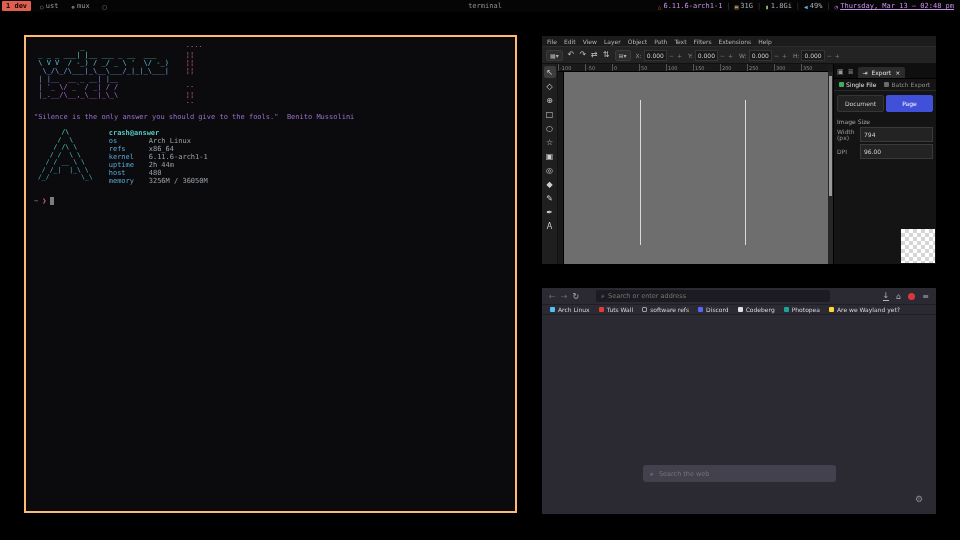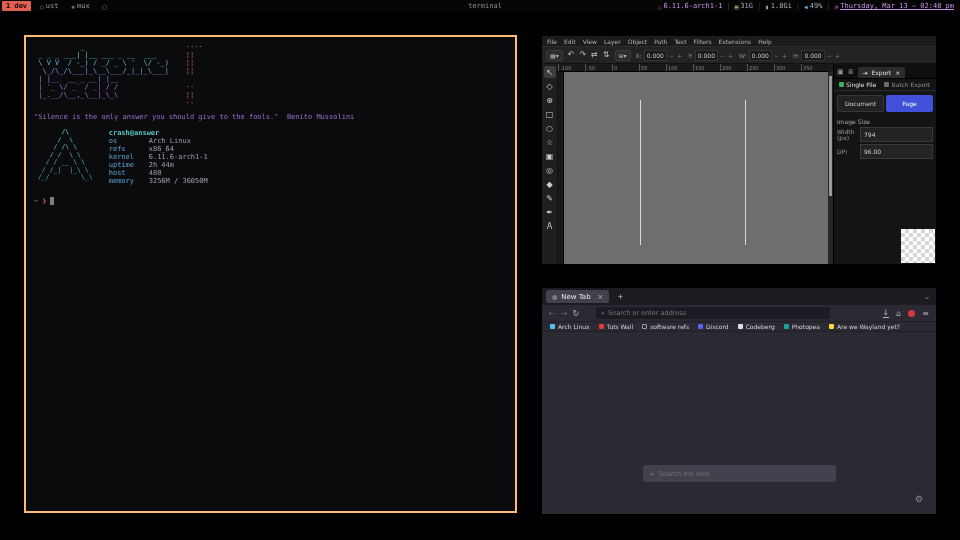--- a/index.html
+++ b/index.html
@@ -336,29 +336,20 @@
       </div>
       <div class="ep-row">
         <span class="rl2">DPI</span>
         <input value="96.00" style="">
       </div>
       <div id="checker"></div>
     </div>
   </div>
 
   <div id="browser" class="abs">
-    <div id="tabbar">
-      <div id="tab">
-        <span class="tab-ic">◍</span>
-        <span>New Tab</span>
-        <span id="tab-close">×</span>
-      </div>
-      <span id="newtab-btn">+</span>
-      <span id="tab-chevron">⌄</span>
-    </div>
     <div id="navbar">
       <span class="nav-ic dim">←</span>
       <span class="nav-ic dim">→</span>
       <span class="nav-ic">↻</span>
       <div id="urlbar">
         <span class="mag">⌕</span>
         <input placeholder="Search or enter address" style="">
       </div>
       <div id="nav-right">
         <span class="nav-ic dl">↓</span>

